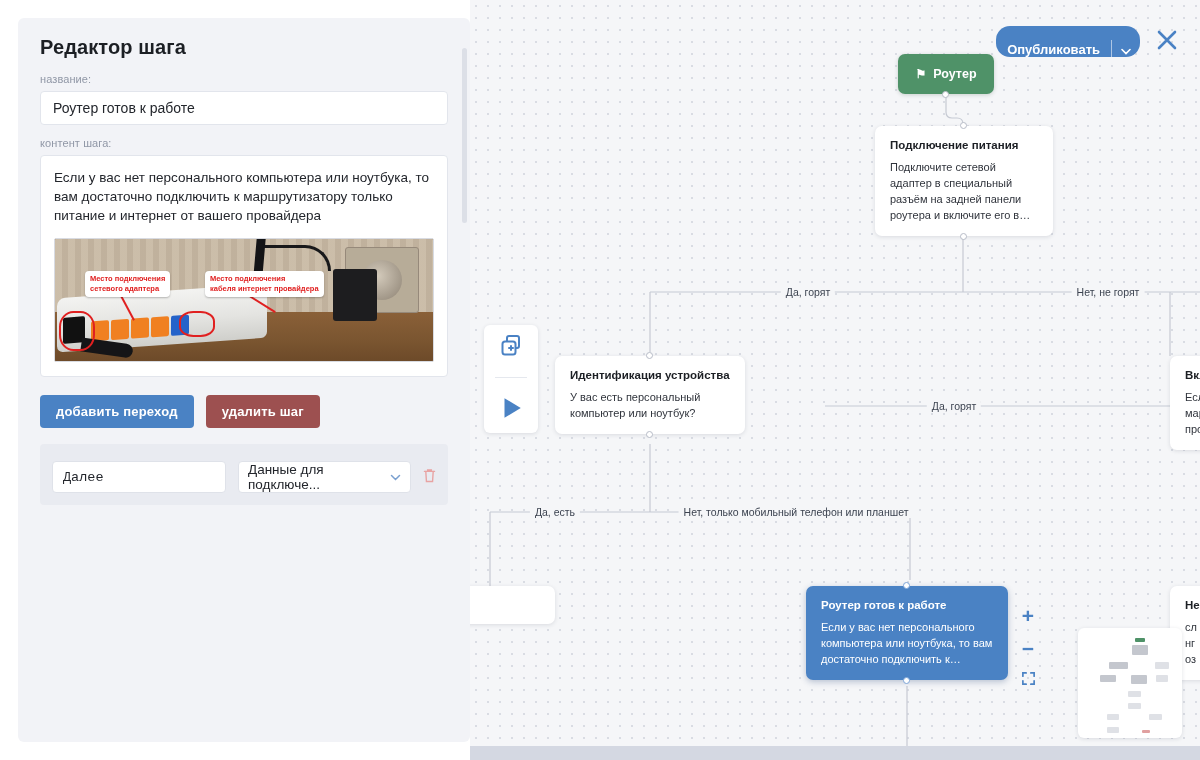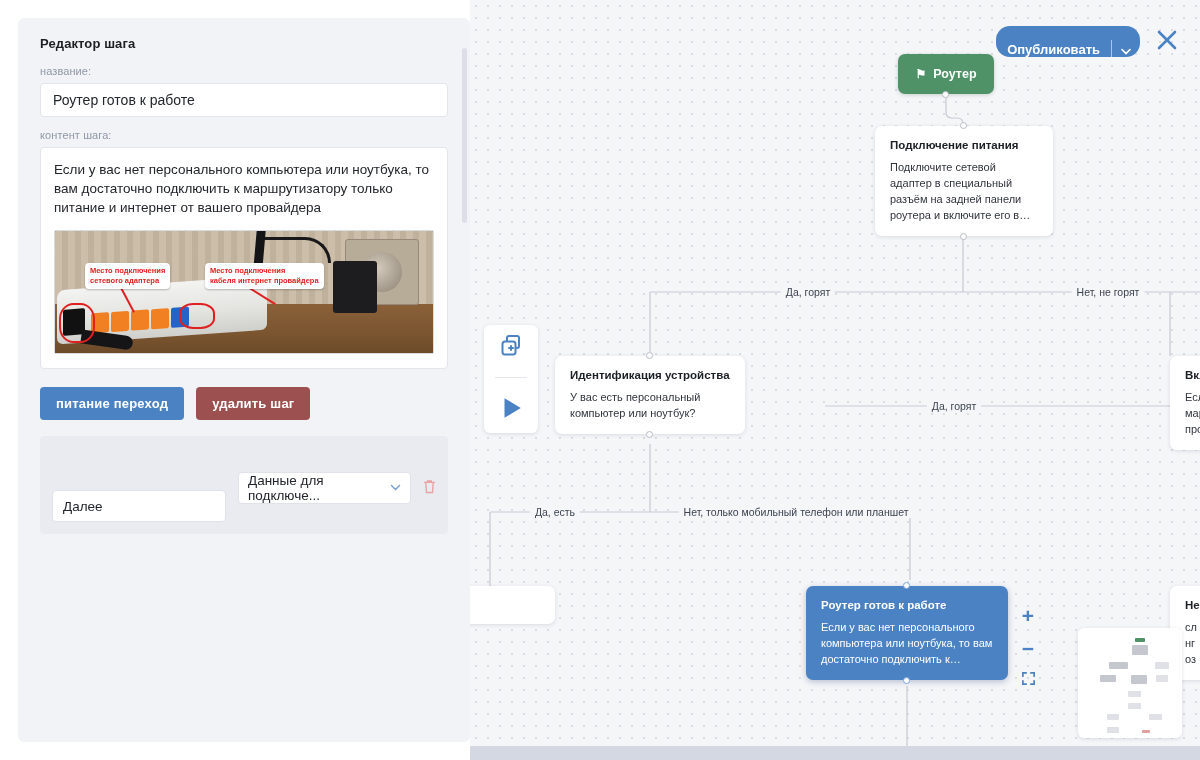--- a/index.html
+++ b/index.html
@@ -29,21 +29,21 @@
     overflow: hidden;
     z-index: 40;
   }
   #editor-inner {
     position: absolute;
     left: 0; top: 0;
     width: 452px;
     padding: 18px 22px 20px 22px;
   }
   .panel-title {
-    font-size: 13px;
+    font-size: 20px;
     font-weight: bold;
     color: #1c1f24;
     letter-spacing: .1px;
     margin-bottom: 14px;
   }
   .field-label {
     font-size: 11px;
     color: #9097a6;
     margin-bottom: 6px;
     letter-spacing: .1px;
@@ -175,22 +175,22 @@
     padding: 11px 12px 12px 12px;
     position: relative;
   }
   .trans-head { display: flex; align-items: center; }
   .trans-head .c1 { width: 186px; }
   .trans-head .c2 { width: 176px; }
   .trans-row { display: flex; align-items: center; margin-top: 6px; }
   .trans-name {
     width: 174px; height: 32px;
     background: #fff; border: 1px solid #dfe2e9; border-radius: 4px;
-    font-family: Liberation Sans, sans-serif; font-size: 13.5px;
-    color: #23262c; padding: 0 10px; outline: none; margin-top: 37px;
+    font-family: Liberation Mono, monospace; font-size: 13.5px;
+    color: #23262c; padding: 0 10px; outline: none;
   }
   .trans-select {
     margin-left: 12px;
     width: 176px; height: 32px;
     background: #fff; border: 1px solid #dfe2e9; border-radius: 4px;
     display: flex; align-items: center; justify-content: space-between;
     padding: 0 9px; font-size: 13.5px; color: #23262c; cursor: pointer;
   }
   .chev { color: #7aa0d0; font-size: 10px; }
   .dbl-chev { color: #4a82c4; font-size: 12px; letter-spacing: -2px; }
@@ -508,21 +508,21 @@
           <div class="ph-line" style="left:64px; top:52px; width:32px; transform:rotate(62deg);"></div>
           <div class="ph-line" style="left:188px; top:52px; width:38px; transform:rotate(32deg);"></div>
           <div class="ph-ann ph-ann1">Место подключения
 сетевого адаптера</div>
           <div class="ph-ann ph-ann2">Место подключения
 кабеля интернет провайдера</div>
         </div>
       </div>
 
       <div class="btn-row">
-        <button class="btn btn-primary">питание переход</button>
+        <button class="btn btn-primary">добавить переход</button>
         <button class="btn btn-danger">удалить шаг</button>
       </div>
 
       <div class="trans-block">
         <div class="trans-row">
           <input class="trans-name" value="Далее" style="">
           <div class="trans-select">
             <span>Данные для подключе...</span>
             <span class="chev">
               <svg width="11" height="7" viewBox="0 0 11 7" fill="none" stroke="#7aa0d0" stroke-width="1.5" stroke-linecap="round">

